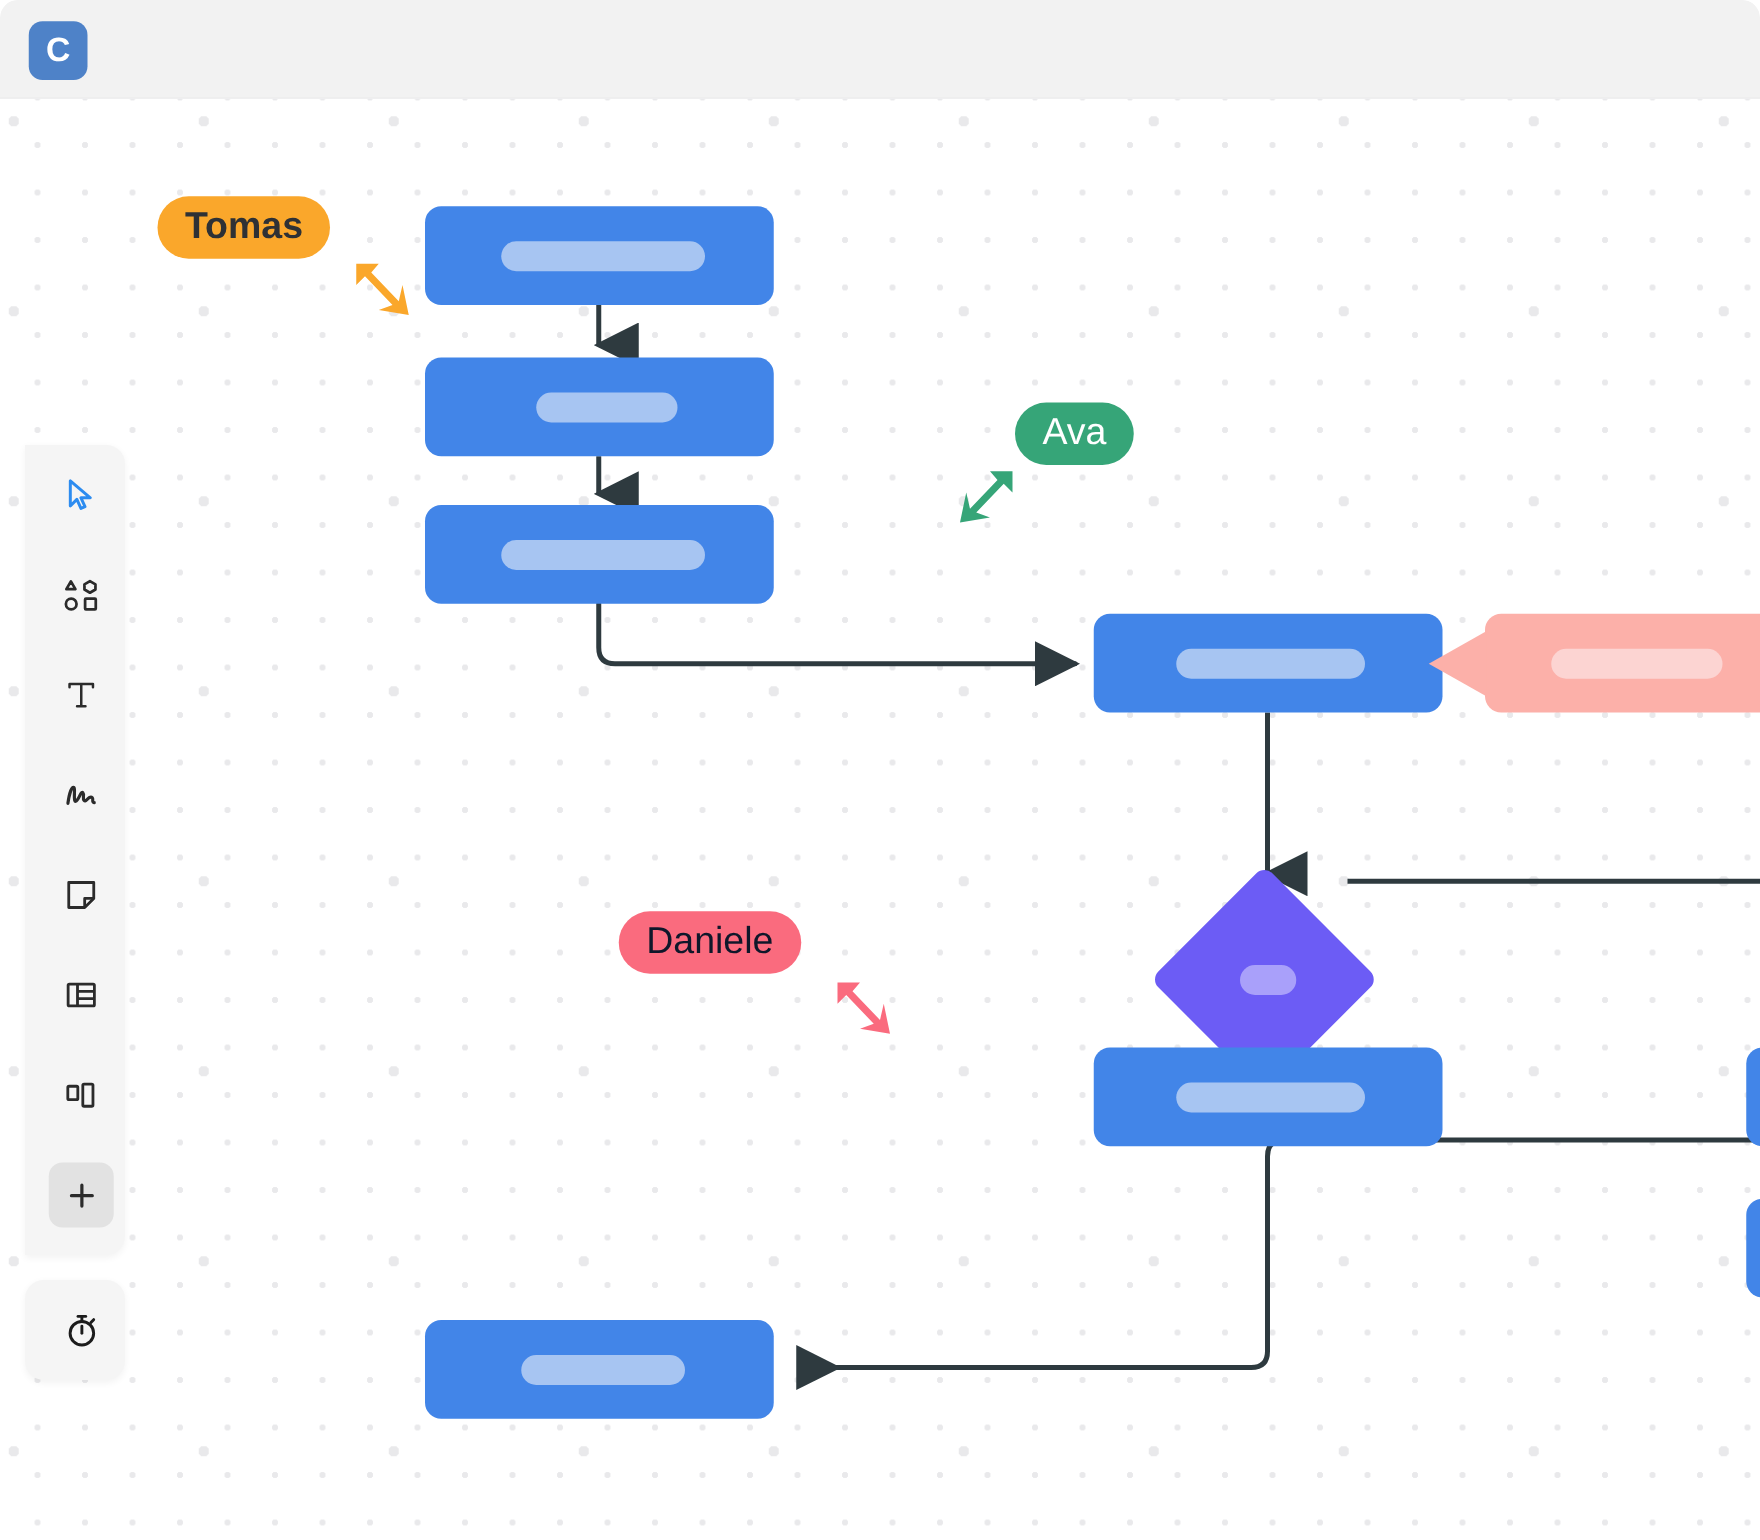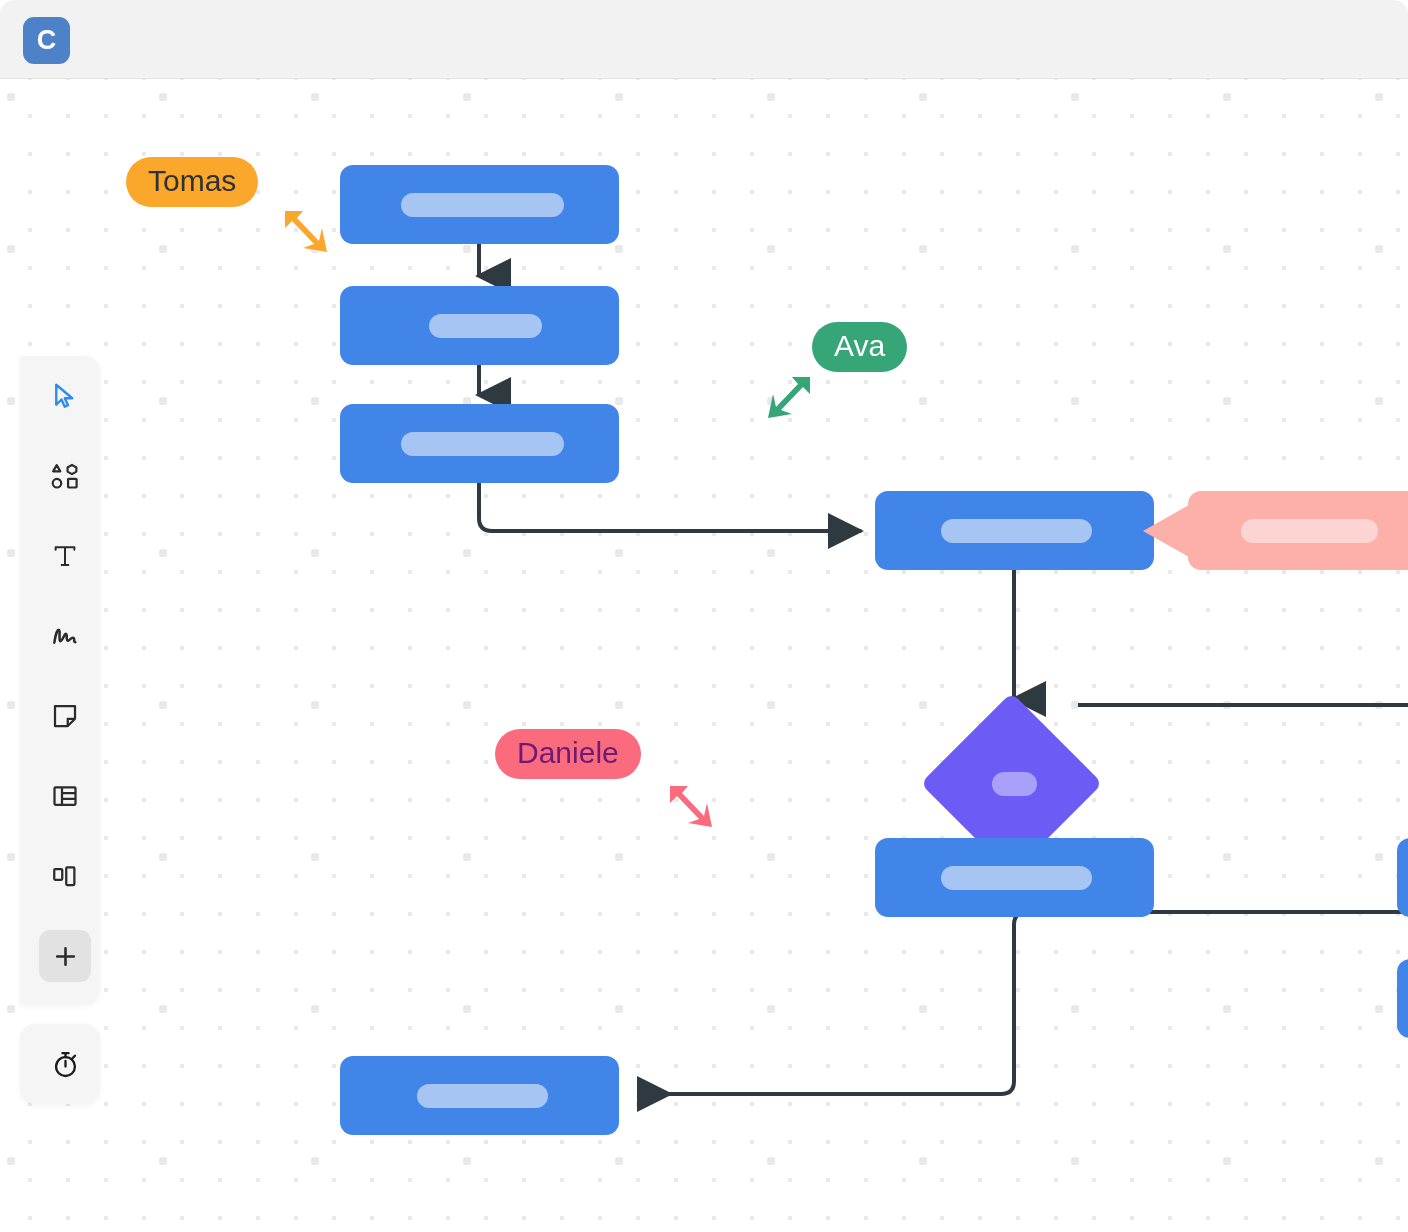--- a/index.html
+++ b/index.html
@@ -229,33 +229,33 @@
           <div class="node-bar" style="left: 66px; top: 28px; width: 151px; height: 24px;"></div>
         </div>
         <div class="node node-blue" style="left: 1397px; top: 759px; width: 120px; height: 79px; background: rgb(66, 133, 232);"></div>
         <div class="node node-blue" style="left: 1397px; top: 880px; width: 120px; height: 79px; background: rgb(66, 133, 232);"></div>
         <div class="node node-blue" style="left: 340px; top: 977px; width: 279px; height: 79px; background: rgb(66, 133, 232);">
           <div class="node-bar" style="left: 77px; top: 28px; width: 131px; height: 24px;"></div>
         </div>
       </div>
 
     <div id="cursors-layer">
-        <div class="cursor-pill" style="left: 126px; top: 78px; background: rgb(250, 167, 43); color: rgb(46, 49, 53);">Tomas</div>
+        <div class="cursor-pill" style="left: 126px; top: 78px; background: rgb(250, 167, 43); color: rgb(46, 49, 53); font-weight: bold;">Tomas</div>
         <div class="cursor-arrow" style="left: 275px; top: 122px; width: 60px; height: 60px;"><svg width="60" height="60" viewBox="0 0 60 60">
             <g>
               <path d="M10 10 L28 10 L22 17 L44 40 L47 27 L52 51 L28 47 L39 43 L17 20 L10 27 Z" fill="#faa72b"></path>
             </g>
           </svg></div>
         <div class="cursor-pill" style="left: 812px; top: 243px; background: rgb(54, 165, 120); color: rgb(255, 255, 255);">Ava</div>
         <div class="cursor-arrow" style="left: 760px; top: 288px; width: 60px; height: 60px;"><svg width="60" height="60" viewBox="0 0 60 60">
             <g transform="scale(-1,1) translate(-60,0)">
               <path d="M10 10 L28 10 L22 17 L44 40 L47 27 L52 51 L28 47 L39 43 L17 20 L10 27 Z" fill="#36a578"></path>
             </g>
           </svg></div>
-        <div class="cursor-pill" style="left: 495px; top: 650px; background: rgb(250, 107, 126); color: #701a75;">Daniele</div>
+        <div class="cursor-pill" style="left: 495px; top: 650px; background: rgb(250, 107, 126); color: #0f172a;">Daniele</div>
         <div class="cursor-arrow" style="left: 660px; top: 697px; width: 60px; height: 60px;"><svg width="60" height="60" viewBox="0 0 60 60">
             <g>
               <path d="M10 10 L28 10 L22 17 L44 40 L47 27 L52 51 L28 47 L39 43 L17 20 L10 27 Z" fill="#fa6b7e"></path>
             </g>
           </svg></div>
       </div>
 
     <div class="toolbar">
       <div class="tool-btn" style="top:14px">
         <span>

